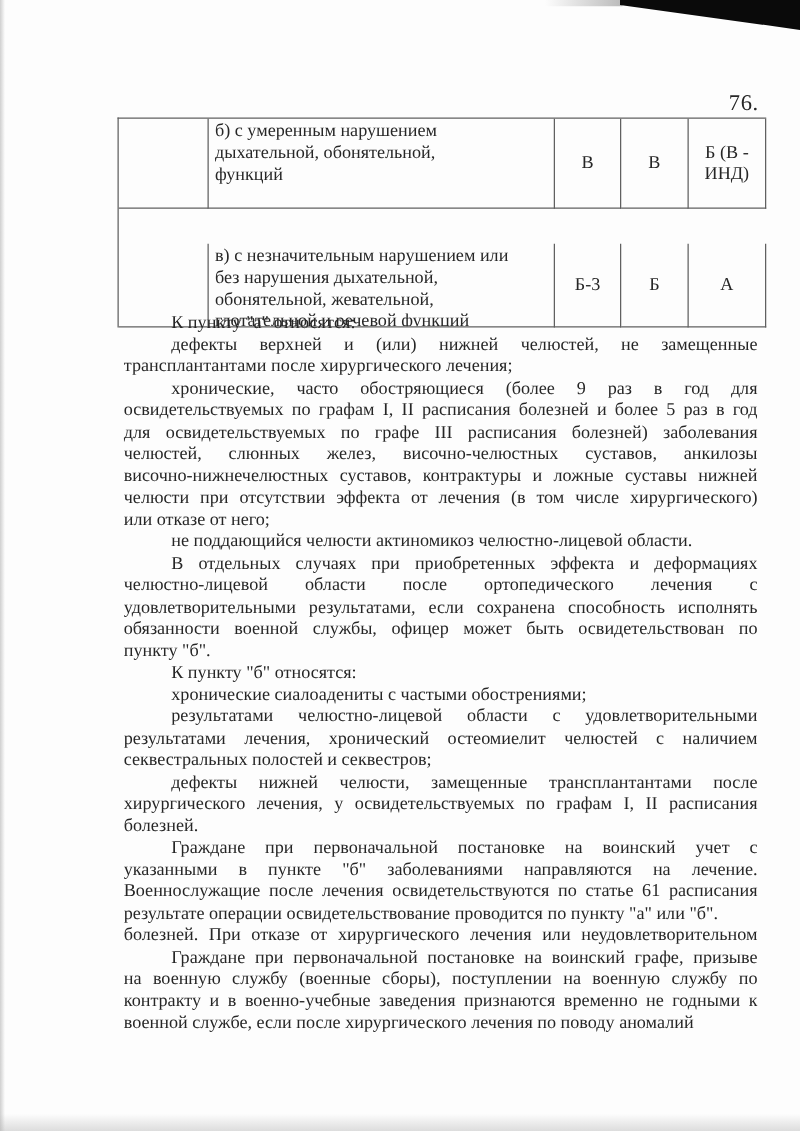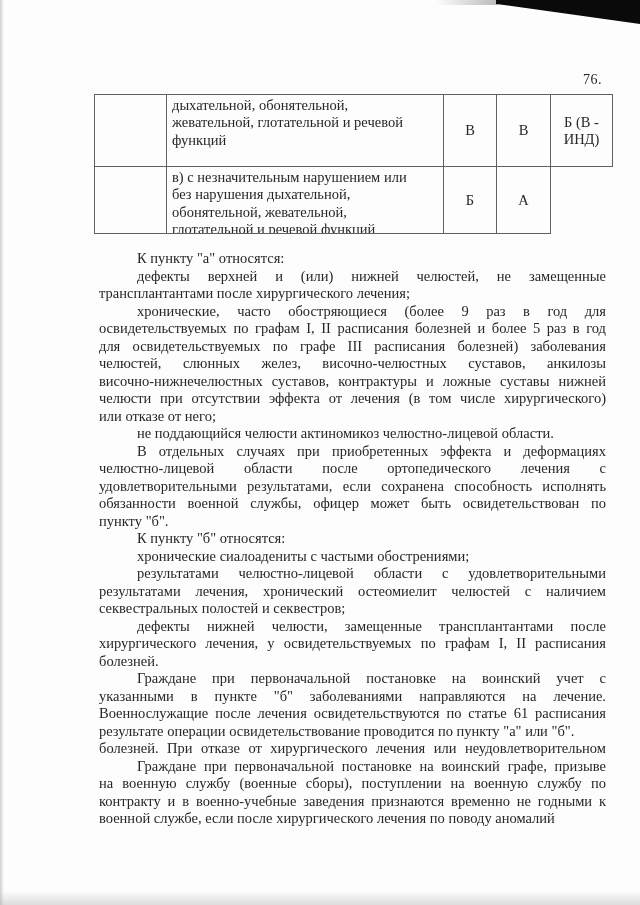--- a/index.html
+++ b/index.html
@@ -26,31 +26,31 @@
     clip-path:polygon(0 0,100% 0,100% 92%,0 15%);
   }
   #corner-smudge{
     position:absolute;left:436px;top:0;width:62px;height:5px;
     background:linear-gradient(90deg,rgba(160,160,160,0),rgba(120,120,120,.5));
   }
   #content{filter:blur(.3px);}
   
   #pagenum{
     position:absolute;left:583px;top:72px;
-    font-size:14px;letter-spacing:.5px;
+    font-size:18px;letter-spacing:.5px;
   }
   
   #dtable{
     position:absolute;left:94px;top:94px;
     border-top:1px solid #606060;border-left:1px solid #606060;
     font-size:14.5px;
   }
   .trow{display:grid;grid-template-columns:72px 277px 53px 54px 62px;}
   .trow:nth-child(1){height:72px;}
-  .trow:nth-child(2){height:67px;}
+  .trow:nth-child(2){height:67px;margin-top:28px;}
   .cell{
     box-sizing:border-box;
     border-right:1px solid #606060;border-bottom:1px solid #606060;
     overflow:hidden;
   }
   .c-item{padding:2px 3px 0 5px;}
   .cline{height:17.4px;line-height:17.4px;white-space:nowrap;}
   .c-val{display:flex;flex-direction:column;align-items:center;justify-content:center;text-align:center;}
   .vline{line-height:17px;white-space:nowrap;}
   
@@ -74,42 +74,45 @@
   <div id="corner-smudge"></div>
   <div id="corner-black"></div>
 
   <div id="content">
     <div id="pagenum">76.</div>
 
     <div id="dtable">
         <div class="trow">
           <div class="cell c-num"></div>
           <div class="cell c-item">
+            <div class="cline">б) с умеренным нарушением</div>
             <div class="cline">дыхательной, обонятельной,</div>
-            <div class="cline">жевательной, глотательной и речевой</div>
             <div class="cline">функций</div>
           </div>
           <div class="cell c-val">
             <div class="vline">В</div>
           </div>
           <div class="cell c-val">
             <div class="vline">В</div>
           </div>
           <div class="cell c-val">
             <div class="vline">Б (В -</div>
             <div class="vline">ИНД)</div>
           </div>
         </div>
         <div class="trow">
           <div class="cell c-num"></div>
           <div class="cell c-item">
             <div class="cline">в) с незначительным нарушением или</div>
             <div class="cline">без нарушения дыхательной,</div>
             <div class="cline">обонятельной, жевательной,</div>
             <div class="cline">глотательной и речевой функций</div>
+          </div>
+          <div class="cell c-val">
+            <div class="vline">Б-3</div>
           </div>
           <div class="cell c-val">
             <div class="vline">Б</div>
           </div>
           <div class="cell c-val">
             <div class="vline">А</div>
           </div>
         </div>
       </div>
 

